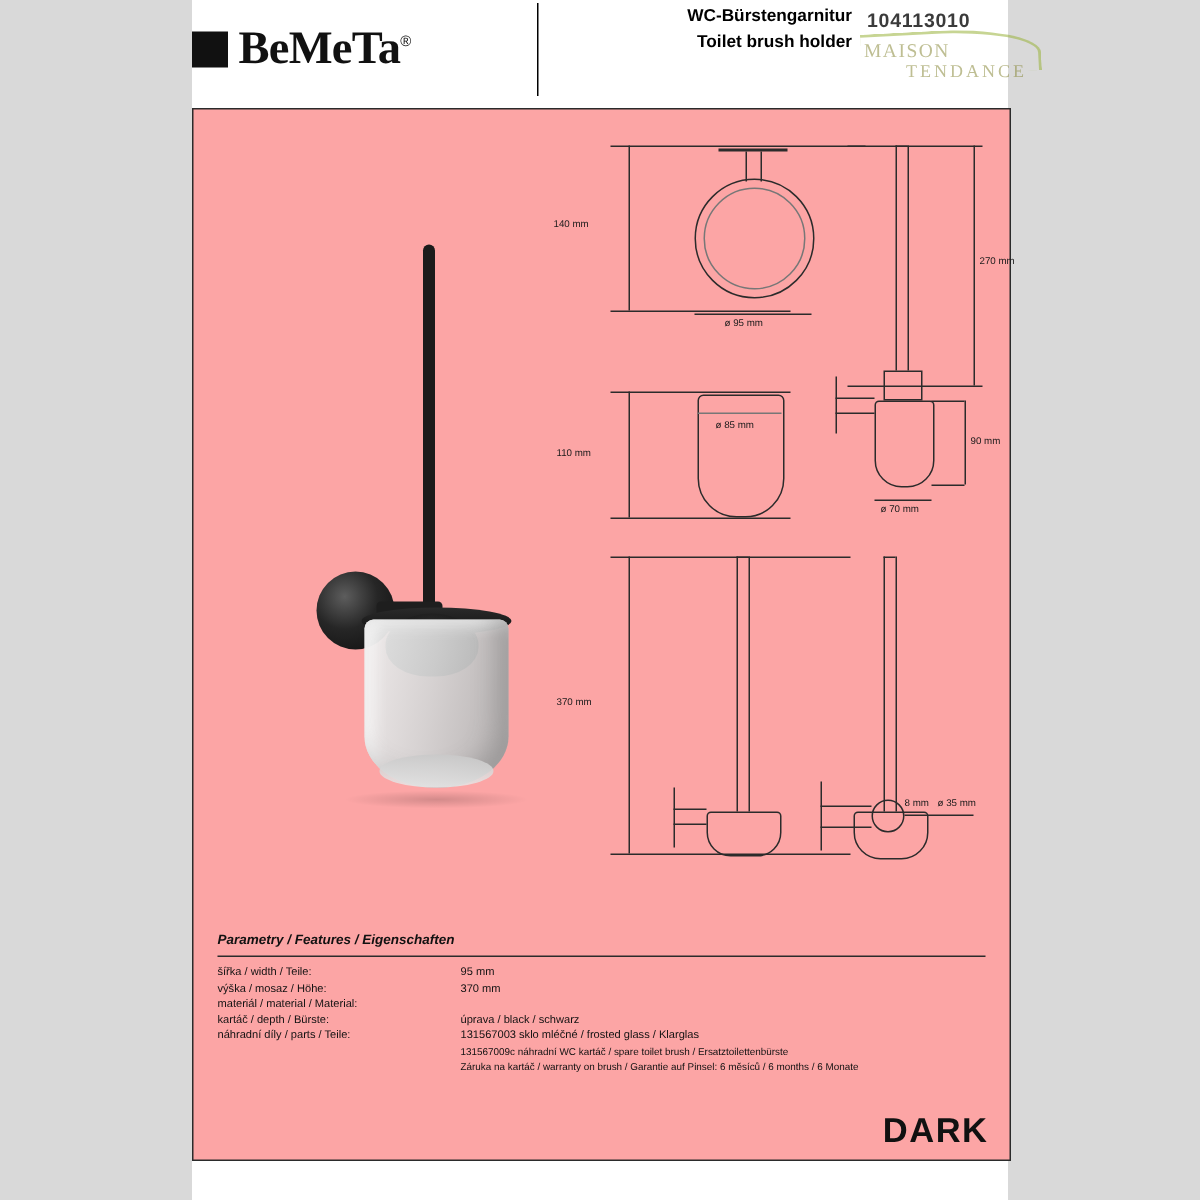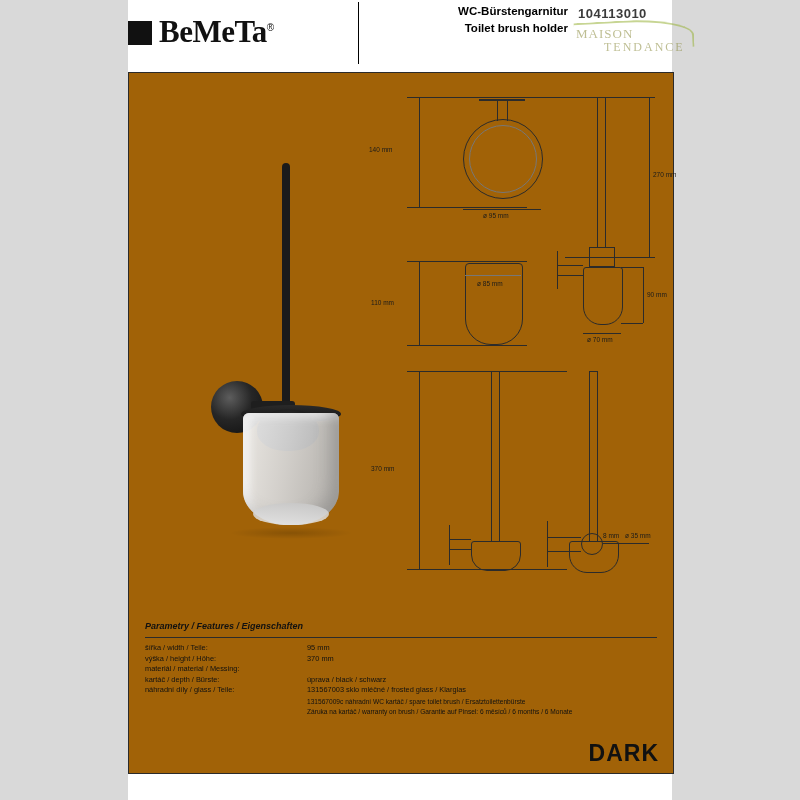--- a/index.html
+++ b/index.html
@@ -140,21 +140,21 @@
   }
 
   
   .sheet {
     position: absolute;
     left: 128px;
     top: 72px;
     width: 544px;
     height: 700px;
     border: 1px solid #2b2b2b;
-    background: #a16207;
+    background: #fca5a5;
   }
 
   .side-grey-left {
     position: absolute;
     left: 0; top: 0;
     width: 128px; height: 800px;
     background: #d9d9d9;
   }
   .side-grey-right {
     position: absolute;
@@ -447,32 +447,32 @@
 
   <div class="params">
     <div class="params-title">Parametry / Features / Eigenschaften</div>
     <div class="params-rule"></div>
 
     <div class="prow">
       <div class="pkey">šířka / width / Teile:</div>
       <div class="pval">95 mm</div>
     </div>
     <div class="prow">
-      <div class="pkey">výška / height / Höhe:</div>
+      <div class="pkey">výška / mosaz / Höhe:</div>
       <div class="pval">370 mm</div>
     </div>
     <div class="prow">
-      <div class="pkey">materiál / material / Messing:</div>
+      <div class="pkey">materiál / material / Material:</div>
     </div>
     <div class="prow">
       <div class="pkey">kartáč / depth / Bürste:</div>
       <div class="pval">úprava / black / schwarz</div>
     </div>
     <div class="prow">
-      <div class="pkey">náhradní díly / glass / Teile:</div>
+      <div class="pkey">náhradní díly / parts / Teile:</div>
       <div class="pval">131567003 sklo mléčné / frosted glass / Klarglas</div>
     </div>
     <div class="note">131567009c  náhradní WC kartáč / spare toilet brush / Ersatztoilettenbürste</div>
     <div class="note">Záruka na kartáč / warranty on brush / Garantie auf Pinsel: 6 měsíců / 6 months / 6 Monate</div>
   </div>
 
   <div class="dark-label">DARK</div>
 </div>
 
 </body></html>

